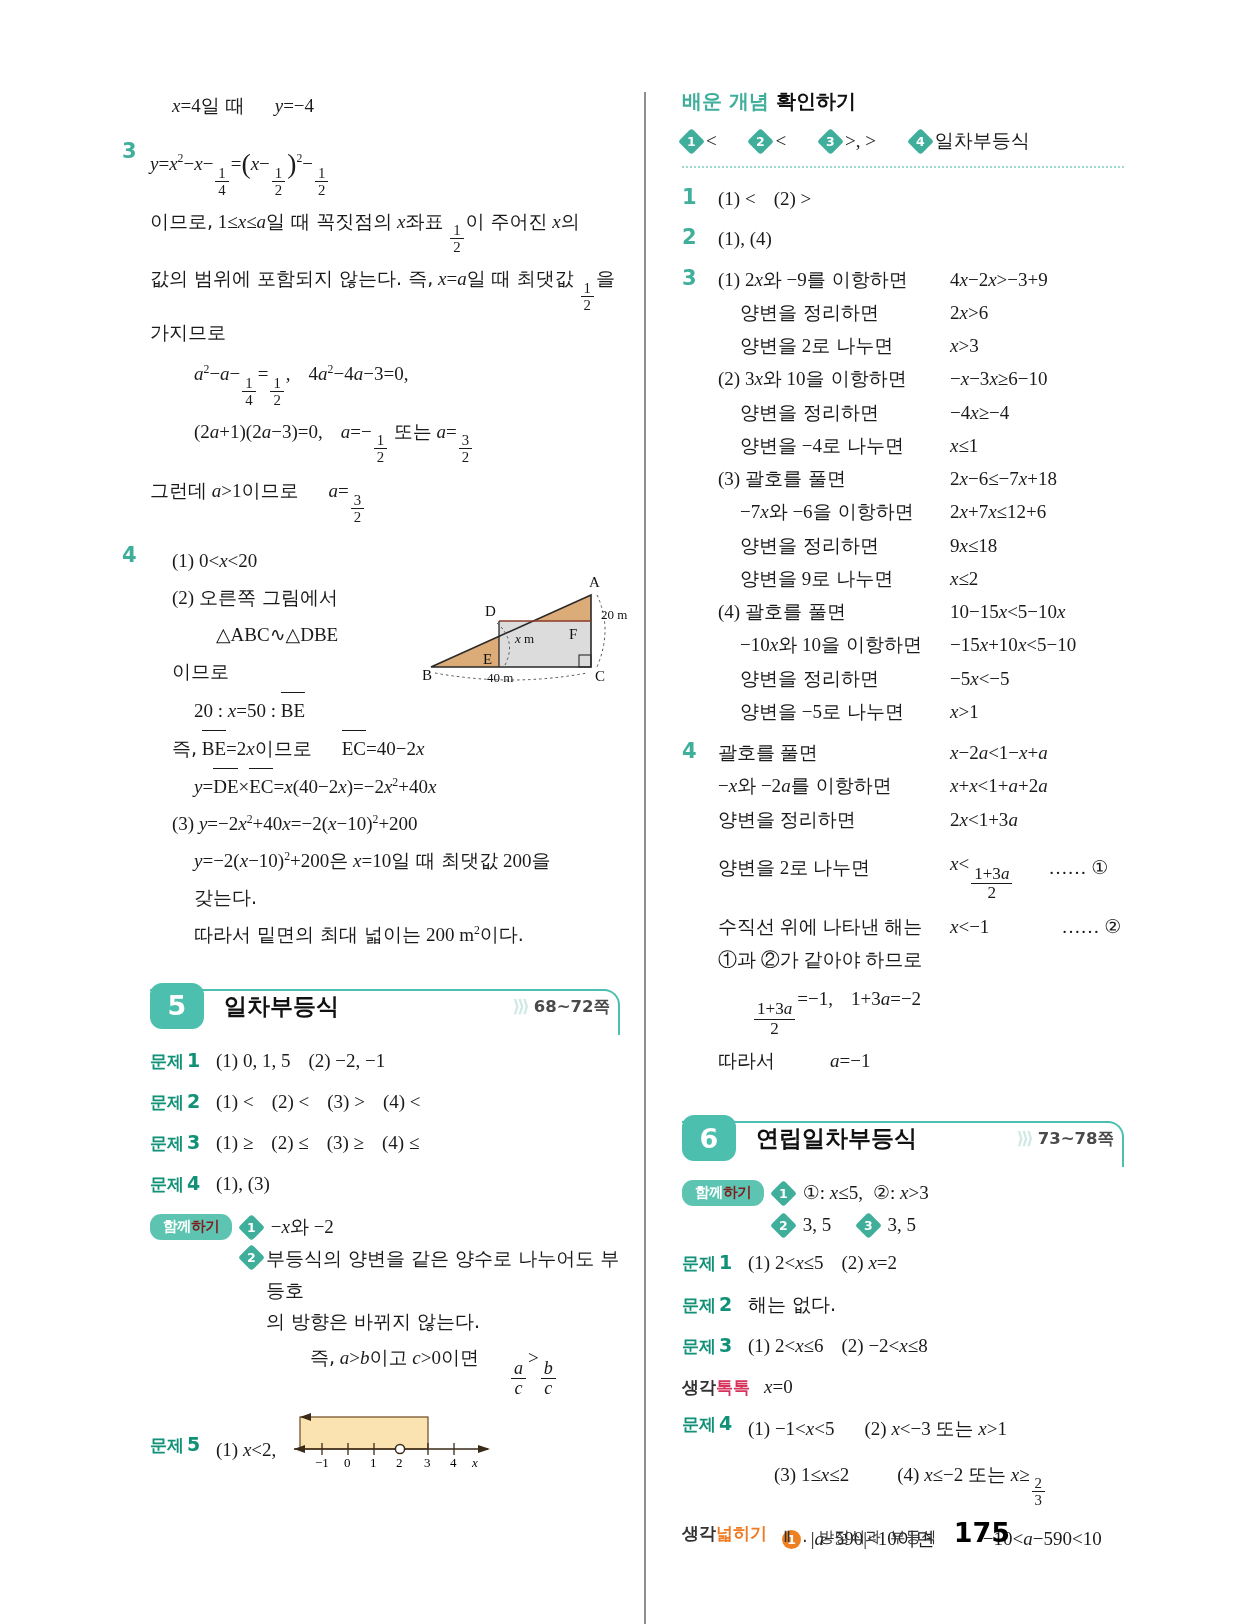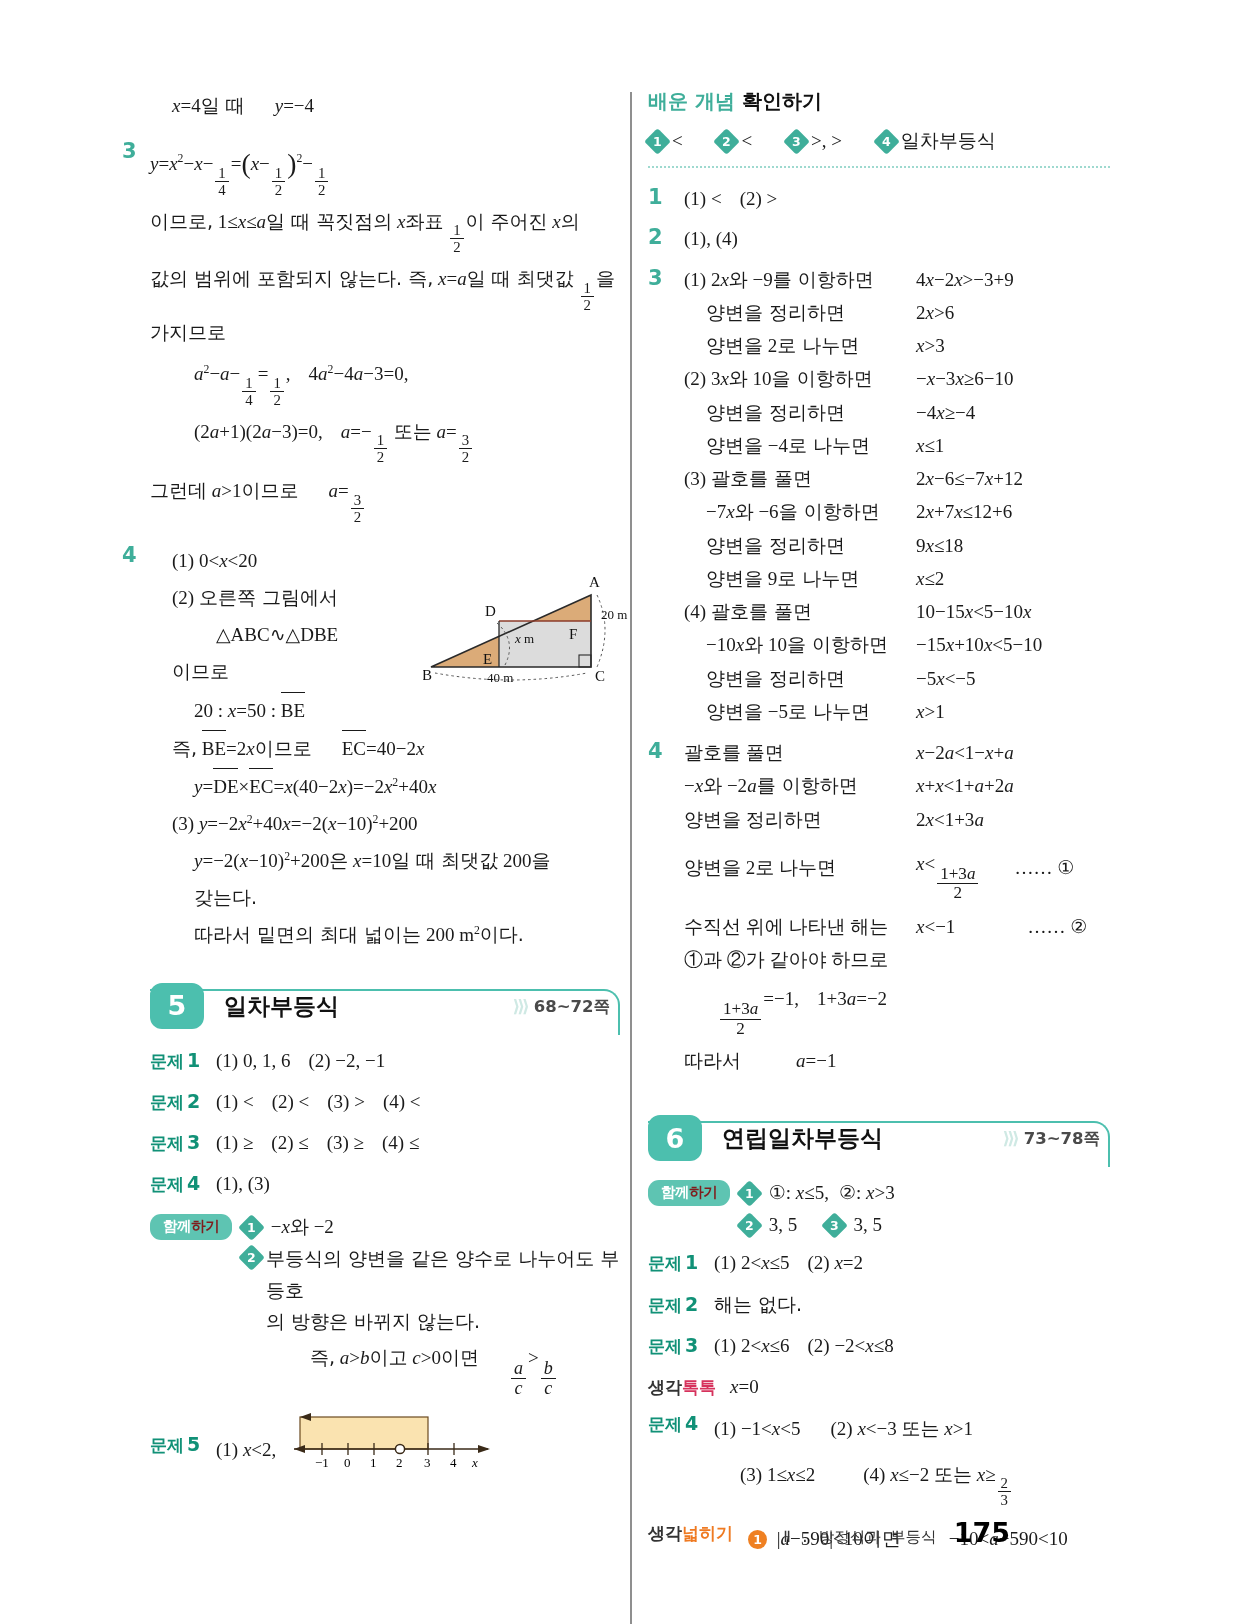--- a/index.html
+++ b/index.html
@@ -10,21 +10,21 @@
     font-family:"Liberation Serif", serif;
     color:#1a1a1a;
     position:relative;
     overflow:hidden;
   }
   .page { position:relative; width:1160px; height:1624px; padding:0; }
 
   
   .cols { display:flex; position:absolute; left:0; top:88px; width:1240px; }
   .col-left  { width:470px; margin-left:150px; position:relative; }
-  .col-right { width:480px; margin-left:10px; position:relative; padding-left:18px; }
+  .col-right { width:480px; margin-left:24px; position:relative; padding-left:38px; }
   .col-right::before {
     content:""; position:absolute; left:0; top:4px; bottom:-300px;
     width:2px; background:#8f8f8f;
   }
 
   
   .mi { font-family:"Liberation Serif", serif; font-style:italic; }
   .mn { font-family:"Liberation Serif", serif; font-style:normal; }
   .kr { font-family:"DejaVu Sans", sans-serif; font-style:normal; }
   .line { line-height:1.85; font-size:19px; margin:0 0 2px 0; white-space:nowrap; }
@@ -277,21 +277,21 @@
         <div class="sect-badge">5</div>
         <div class="sect-title">일차부등식</div>
         <div class="sect-pages">
           <span class="chev">⟩⟩⟩</span><span>68~72쪽</span>
         </div>
       </div>
 
       <div class="qrow">
         <div class="qlabel"><span>문제</span><span class="qn">1</span></div>
         <div class="qbody">
-          <span class="mn">(1)</span> <span class="mn">0, 1, 6</span><span class="sp"></span><span class="mn">(2)</span> <span class="mn">−2, −1</span>
+          <span class="mn">(1)</span> <span class="mn">0, 1, 5</span><span class="sp"></span><span class="mn">(2)</span> <span class="mn">−2, −1</span>
         </div>
       </div>
       <div class="qrow">
         <div class="qlabel"><span>문제</span><span class="qn">2</span></div>
         <div class="qbody">
           <span class="mn">(1)</span> <span class="mn">&lt;</span><span class="sp"></span><span class="mn">(2)</span> <span class="mn">&lt;</span><span class="sp"></span><span class="mn">(3)</span> <span class="mn">&gt;</span><span class="sp"></span><span class="mn">(4)</span> <span class="mn">&lt;</span>
         </div>
       </div>
       <div class="qrow">
         <div class="qlabel"><span>문제</span><span class="qn">3</span></div>
@@ -414,21 +414,21 @@
             <span class="desc" style="padding-left:22px;"><span class="kr">양변을 정리하면</span></span>
             <span class="eqn"><span class="mn">−4</span><span class="mi">x</span><span class="mn">≥−4</span></span>
           </div>
           <div class="step">
             <span class="desc" style="padding-left:22px;"><span class="kr">양변을</span> <span class="mn">−4</span><span class="kr">로 나누면</span></span>
             <span class="eqn"><span class="mi">x</span><span class="mn">≤1</span></span>
           </div>
 
           <div class="step">
             <span class="desc"><span class="mn">(3)</span> <span class="kr">괄호를 풀면</span></span>
-            <span class="eqn"><span class="mn">2</span><span class="mi">x</span><span class="mn">−6≤−7</span><span class="mi">x</span><span class="mn">+12</span></span>
+            <span class="eqn"><span class="mn">2</span><span class="mi">x</span><span class="mn">−6≤−7</span><span class="mi">x</span><span class="mn">+18</span></span>
           </div>
           <div class="step">
             <span class="desc" style="padding-left:22px;"><span class="mn">−7</span><span class="mi">x</span><span class="kr">와</span> <span class="mn">−6</span><span class="kr">을 이항하면</span></span>
             <span class="eqn"><span class="mn">2</span><span class="mi">x</span><span class="mn">+7</span><span class="mi">x</span><span class="mn">≤12+6</span></span>
           </div>
           <div class="step">
             <span class="desc" style="padding-left:22px;"><span class="kr">양변을 정리하면</span></span>
             <span class="eqn"><span class="mn">9</span><span class="mi">x</span><span class="mn">≤18</span></span>
           </div>
           <div class="step">

